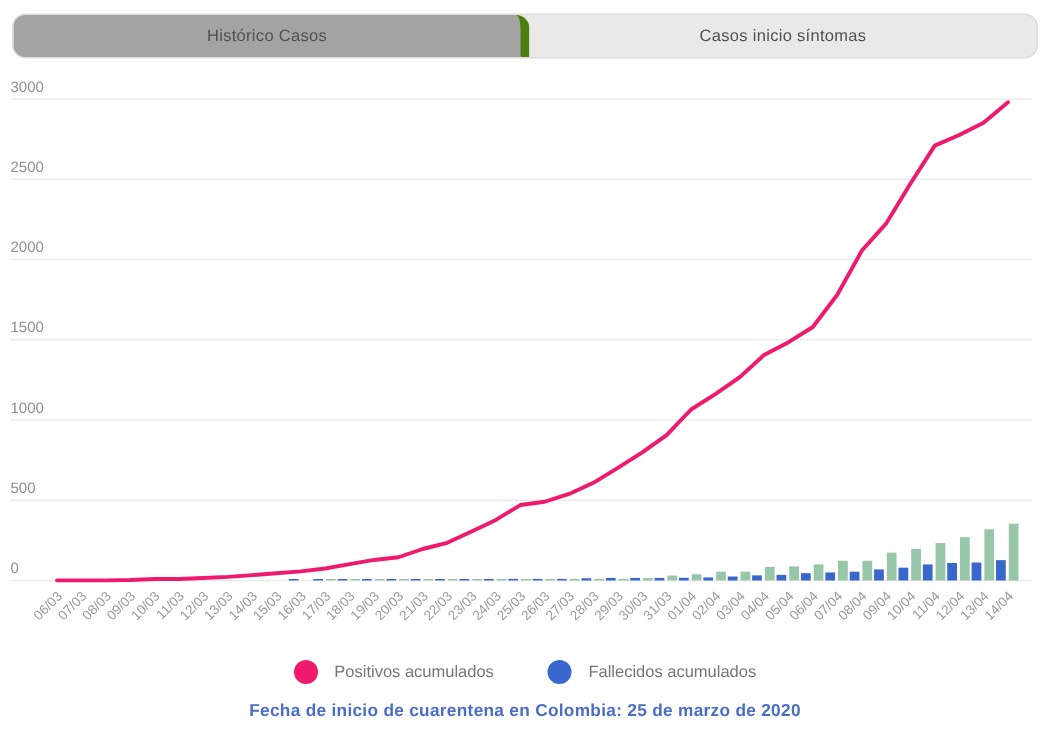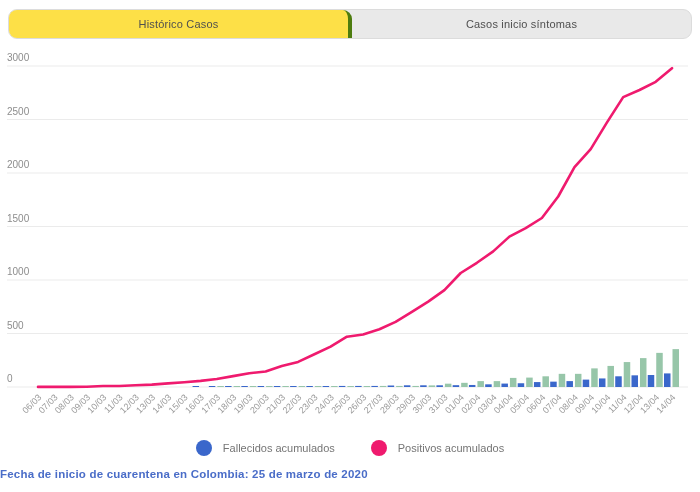--- a/index.html
+++ b/index.html
@@ -4,33 +4,33 @@
 <style>
   html,body{margin:0;padding:0;background:#ffffff;}
   body{width:700px;height:492px;font-family:"Liberation Sans",sans-serif;}
   .app{position:relative;width:700px;height:492px;background:#fff;overflow:hidden;}
 
   
   .tabs{position:absolute;top:9px;left:8px;right:8px;height:28px;display:flex;
         border:1px solid #dcdcdc;border-radius:9px;overflow:hidden;background:#e9e9e9;}
   .tab{flex:1;display:flex;align-items:center;justify-content:center;
        font-size:11px;color:#4f4f4f;letter-spacing:.2px;cursor:pointer;user-select:none;}
-  .tab.active{background:#fde047;border-right:4px solid #4d7c0f;border-radius:0 9px 0 0;}
+  .tab.active{background:#a3a3a3;border-right:6px solid #4d7c0f;border-radius:0 9px 0 0;}
 
   
   .chart-wrap{position:absolute;top:42px;left:0;width:700px;height:390px;}
 
   
   .legend{position:absolute;top:440px;left:0;width:100%;display:flex;
           justify-content:center;align-items:center;gap:36px;}
   .legend-item{display:flex;align-items:center;gap:11px;font-size:11px;color:#757575;cursor:pointer;}
   .legend-dot{width:16px;height:16px;border-radius:50%;flex:0 0 auto;}
 
   
-  .footer-note{position:absolute;top:468px;left:0;width:100%;
+  .footer-note{position:absolute;top:468px;left:0;width:100%;text-align:center;
                font-size:11.5px;font-weight:bold;color:#4a6dc8;letter-spacing:.2px;}
 </style>
 </head>
 <body>
 
 <div class="app">
 
   <div class="tabs">
     <div class="tab active">
       <span>Histórico Casos</span>
@@ -154,24 +154,24 @@
         <rect x="623.7307692307692" y="320.069" width="6.5" height="24.930999999999997" fill="#97c6a9"></rect>
         <rect x="639.9871794871794" y="316.11" width="6.5" height="28.89" fill="#97c6a9"></rect>
         <rect x="656.2435897435897" y="310.867" width="6.5" height="34.133" fill="#97c6a9"></rect>
         <rect x="672.5" y="307.122" width="6.5" height="37.878" fill="#97c6a9"></rect>
         <polyline points="38.0,344.9 54.3,344.9 70.5,344.9 86.8,344.7 103.0,344.0 119.3,344.0 135.5,343.3 151.8,342.6 168.1,341.4 184.3,340.2 200.6,338.9 216.8,337.0 233.1,334.1 249.3,331.3 265.6,329.5 281.8,324.0 298.1,319.9 314.4,312.3 330.6,304.6 346.9,294.7 363.1,292.5 379.4,287.3 395.6,279.9 411.9,269.9 428.2,259.6 444.4,248.1 460.7,231.0 476.9,220.8 493.2,209.4 509.4,194.6 525.7,186.1 541.9,176.0 558.2,154.5 574.5,125.2 590.7,107.1 607.0,80.4 623.2,55.1 639.5,48.0 655.7,39.8 672.0,26.2" fill="none" stroke="#ef1a6e" stroke-width="2.6" stroke-linejoin="round" stroke-linecap="round"></polyline>
       </svg>
   </div>
 
   <div class="legend">
     <div class="legend-item">
+      <span class="legend-dot" style="background: rgb(239, 26, 110);"></span>
+      <span>Positivos acumulados</span>
+    </div>
+    <div class="legend-item">
       <span class="legend-dot" style="background: rgb(58, 103, 203);"></span>
       <span>Fallecidos acumulados</span>
-    </div>
-    <div class="legend-item">
-      <span class="legend-dot" style="background: rgb(239, 26, 110);"></span>
-      <span>Positivos acumulados</span>
     </div>
   </div>
 
   <div class="footer-note">Fecha de inicio de cuarentena en Colombia: 25 de marzo de 2020</div>
 
 </div>
 
 </body></html>

